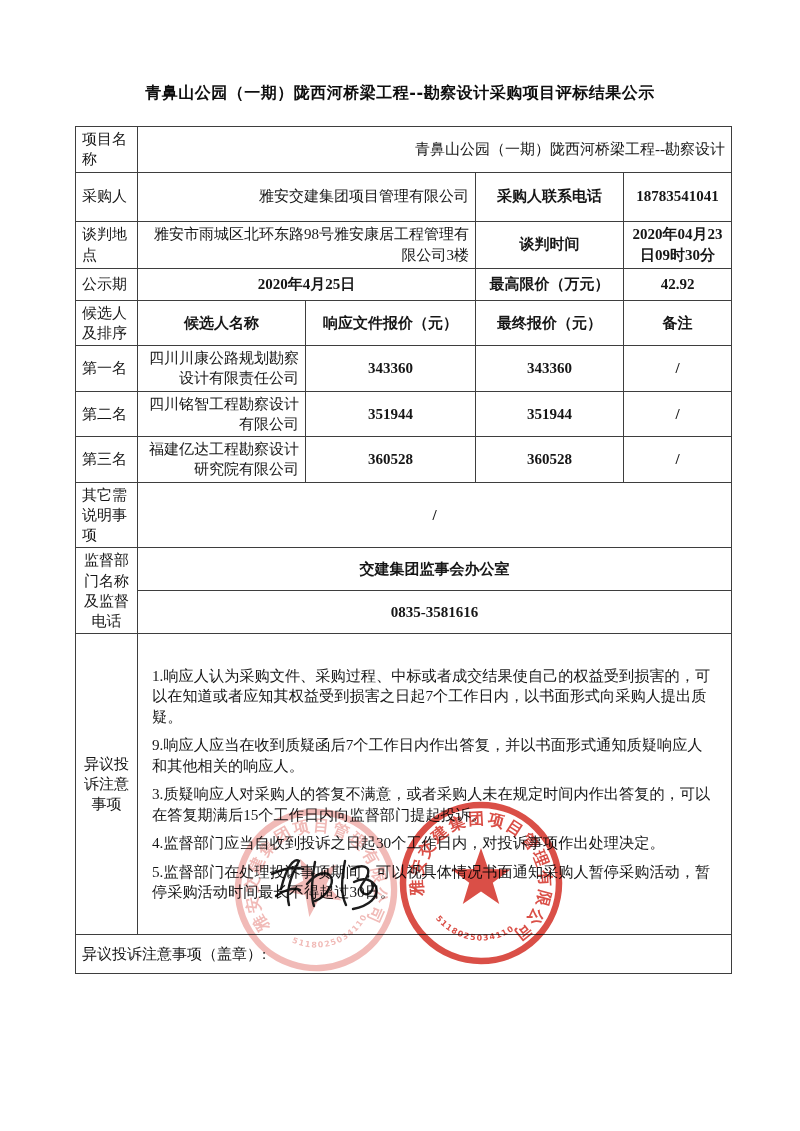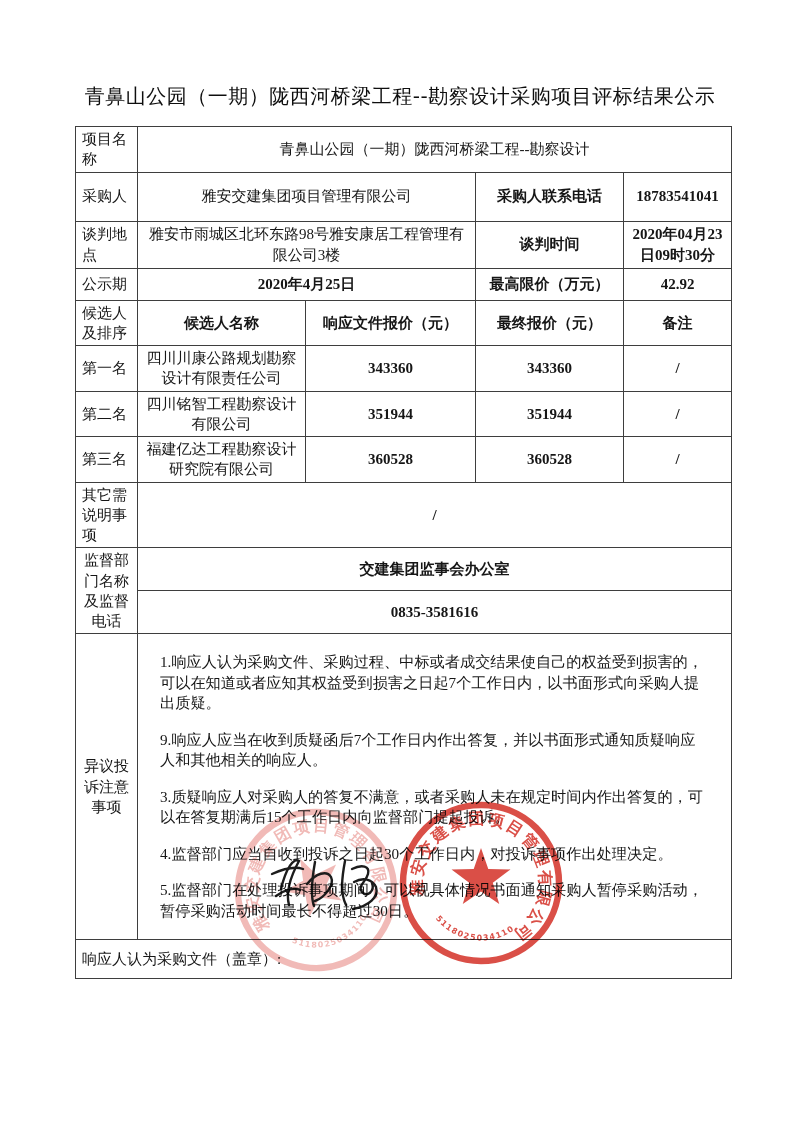--- a/index.html
+++ b/index.html
@@ -2,39 +2,39 @@
 <html><head>
 <meta charset="utf-8">
 <style>
   html,body{margin:0;padding:0;}
   body{
     width:800px;height:1131px;position:relative;background:#ffffff;
     font-family:"Liberation Serif",serif;color:#161616;overflow:hidden;
   }
   .doc-title{
     position:absolute;top:83px;left:0;width:800px;text-align:center;
-    font-family:"DejaVu Sans",sans-serif;font-weight:normal;font-size:20px;
+    font-family:"DejaVu Sans",sans-serif;font-weight:bold;font-size:16px;
     letter-spacing:0.5px;color:#0e0e0e;
   }
   table.results{
     position:absolute;left:75px;top:126px;width:656px;
     border-collapse:collapse;table-layout:fixed;font-size:15px;color:#161616;
   }
   table.results td{
     border:1.6px solid #3e3e3e;padding:2px 6px;vertical-align:middle;
     line-height:1.35;word-break:break-all;
   }
   td.lbl{padding:2px 3px;text-align:left;}
   td.lblc{padding:2px 2px;text-align:center;}
   td.c{text-align:center;font-weight:bold;}
-  td.l{text-align:center;}
+  td.l{text-align:right;}
   td.notice{
     font-size:15.2px;line-height:1.58;padding:6px 9px;text-align:left;
   }
-  .notice-line{margin:16px;}
+  .notice-line{margin:8px;}
   td.sigrow{padding:4px 8px;font-size:15px;}
   .overlay{
     position:absolute;left:0;top:0;width:800px;height:1131px;
     pointer-events:none;mix-blend-mode:multiply;
   }
   .seal-text{font-family:"DejaVu Sans",sans-serif;font-weight:bold;}
 </style>
 </head>
 <body>
 
@@ -114,21 +114,21 @@
     <td class="lblc">异议投诉注意事项</td>
     <td class="notice" colspan="4">
       <p class="notice-line">1.响应人认为采购文件、采购过程、中标或者成交结果使自己的权益受到损害的，可以在知道或者应知其权益受到损害之日起7个工作日内，以书面形式向采购人提出质疑。</p>
       <p class="notice-line">9.响应人应当在收到质疑函后7个工作日内作出答复，并以书面形式通知质疑响应人和其他相关的响应人。</p>
       <p class="notice-line">3.质疑响应人对采购人的答复不满意，或者采购人未在规定时间内作出答复的，可以在答复期满后15个工作日内向监督部门提起投诉。</p>
       <p class="notice-line">4.监督部门应当自收到投诉之日起30个工作日内，对投诉事项作出处理决定。</p>
       <p class="notice-line">5.监督部门在处理投诉事项期间，可以视具体情况书面通知采购人暂停采购活动，暂停采购活动时间最长不得超过30日。</p>
     </td>
   </tr>
   <tr style="height:39px">
-    <td class="sigrow" colspan="5">响应人认为采购文件（盖章）:</td>
+    <td class="sigrow" colspan="5">异议投诉注意事项（盖章）:</td>
   </tr>
 </tbody>
   </table>
 
 <svg class="overlay" width="800" height="1131" viewBox="0 0 800 1131" xmlns="http://www.w3.org/2000/svg">
 
   <g transform="translate(316,890) rotate(-27)" opacity="0.34" fill="#d5372e" stroke="none">
     <circle cx="0" cy="0" r="78" fill="none" stroke="#d5372e" stroke-width="6.5"></circle>
     <g transform="translate(0,-4)">
       <polygon points="0,-31 7.29,-10.03 29.48,-9.58 11.79,3.83 18.23,25.08 0,12.4 -18.23,25.08 -11.79,3.83 -29.48,-9.58 -7.29,-10.03"></polygon>

